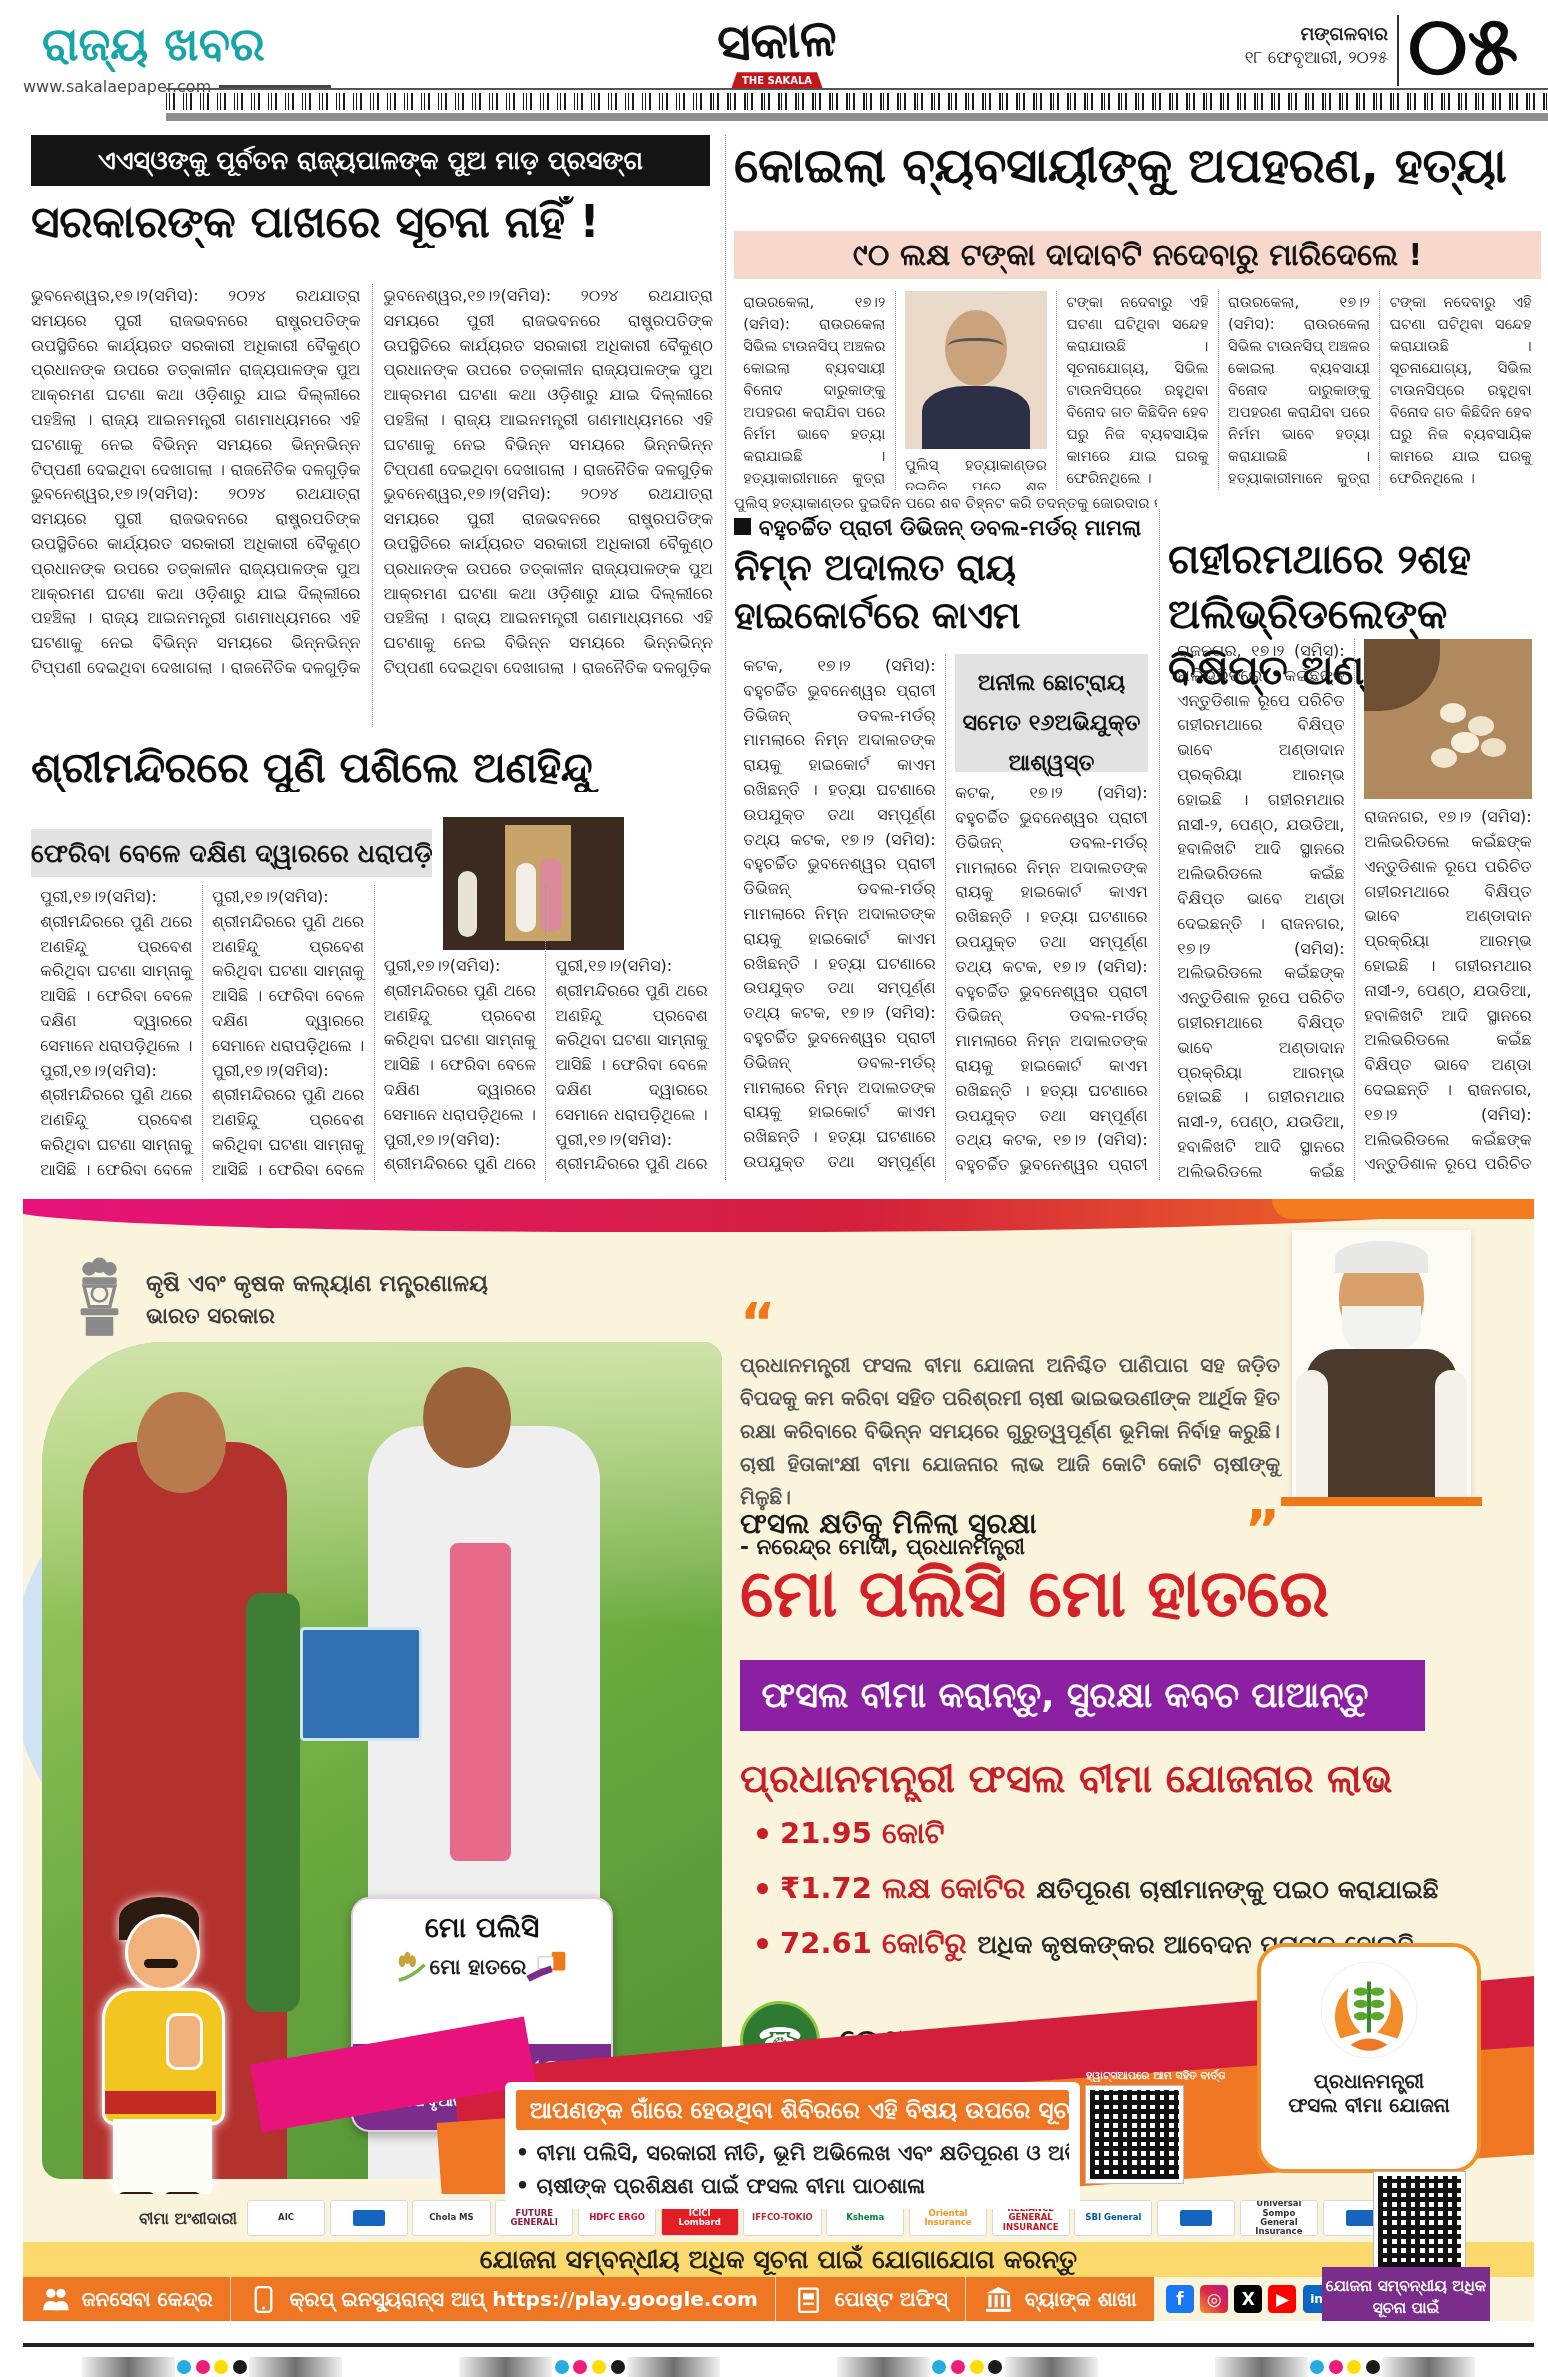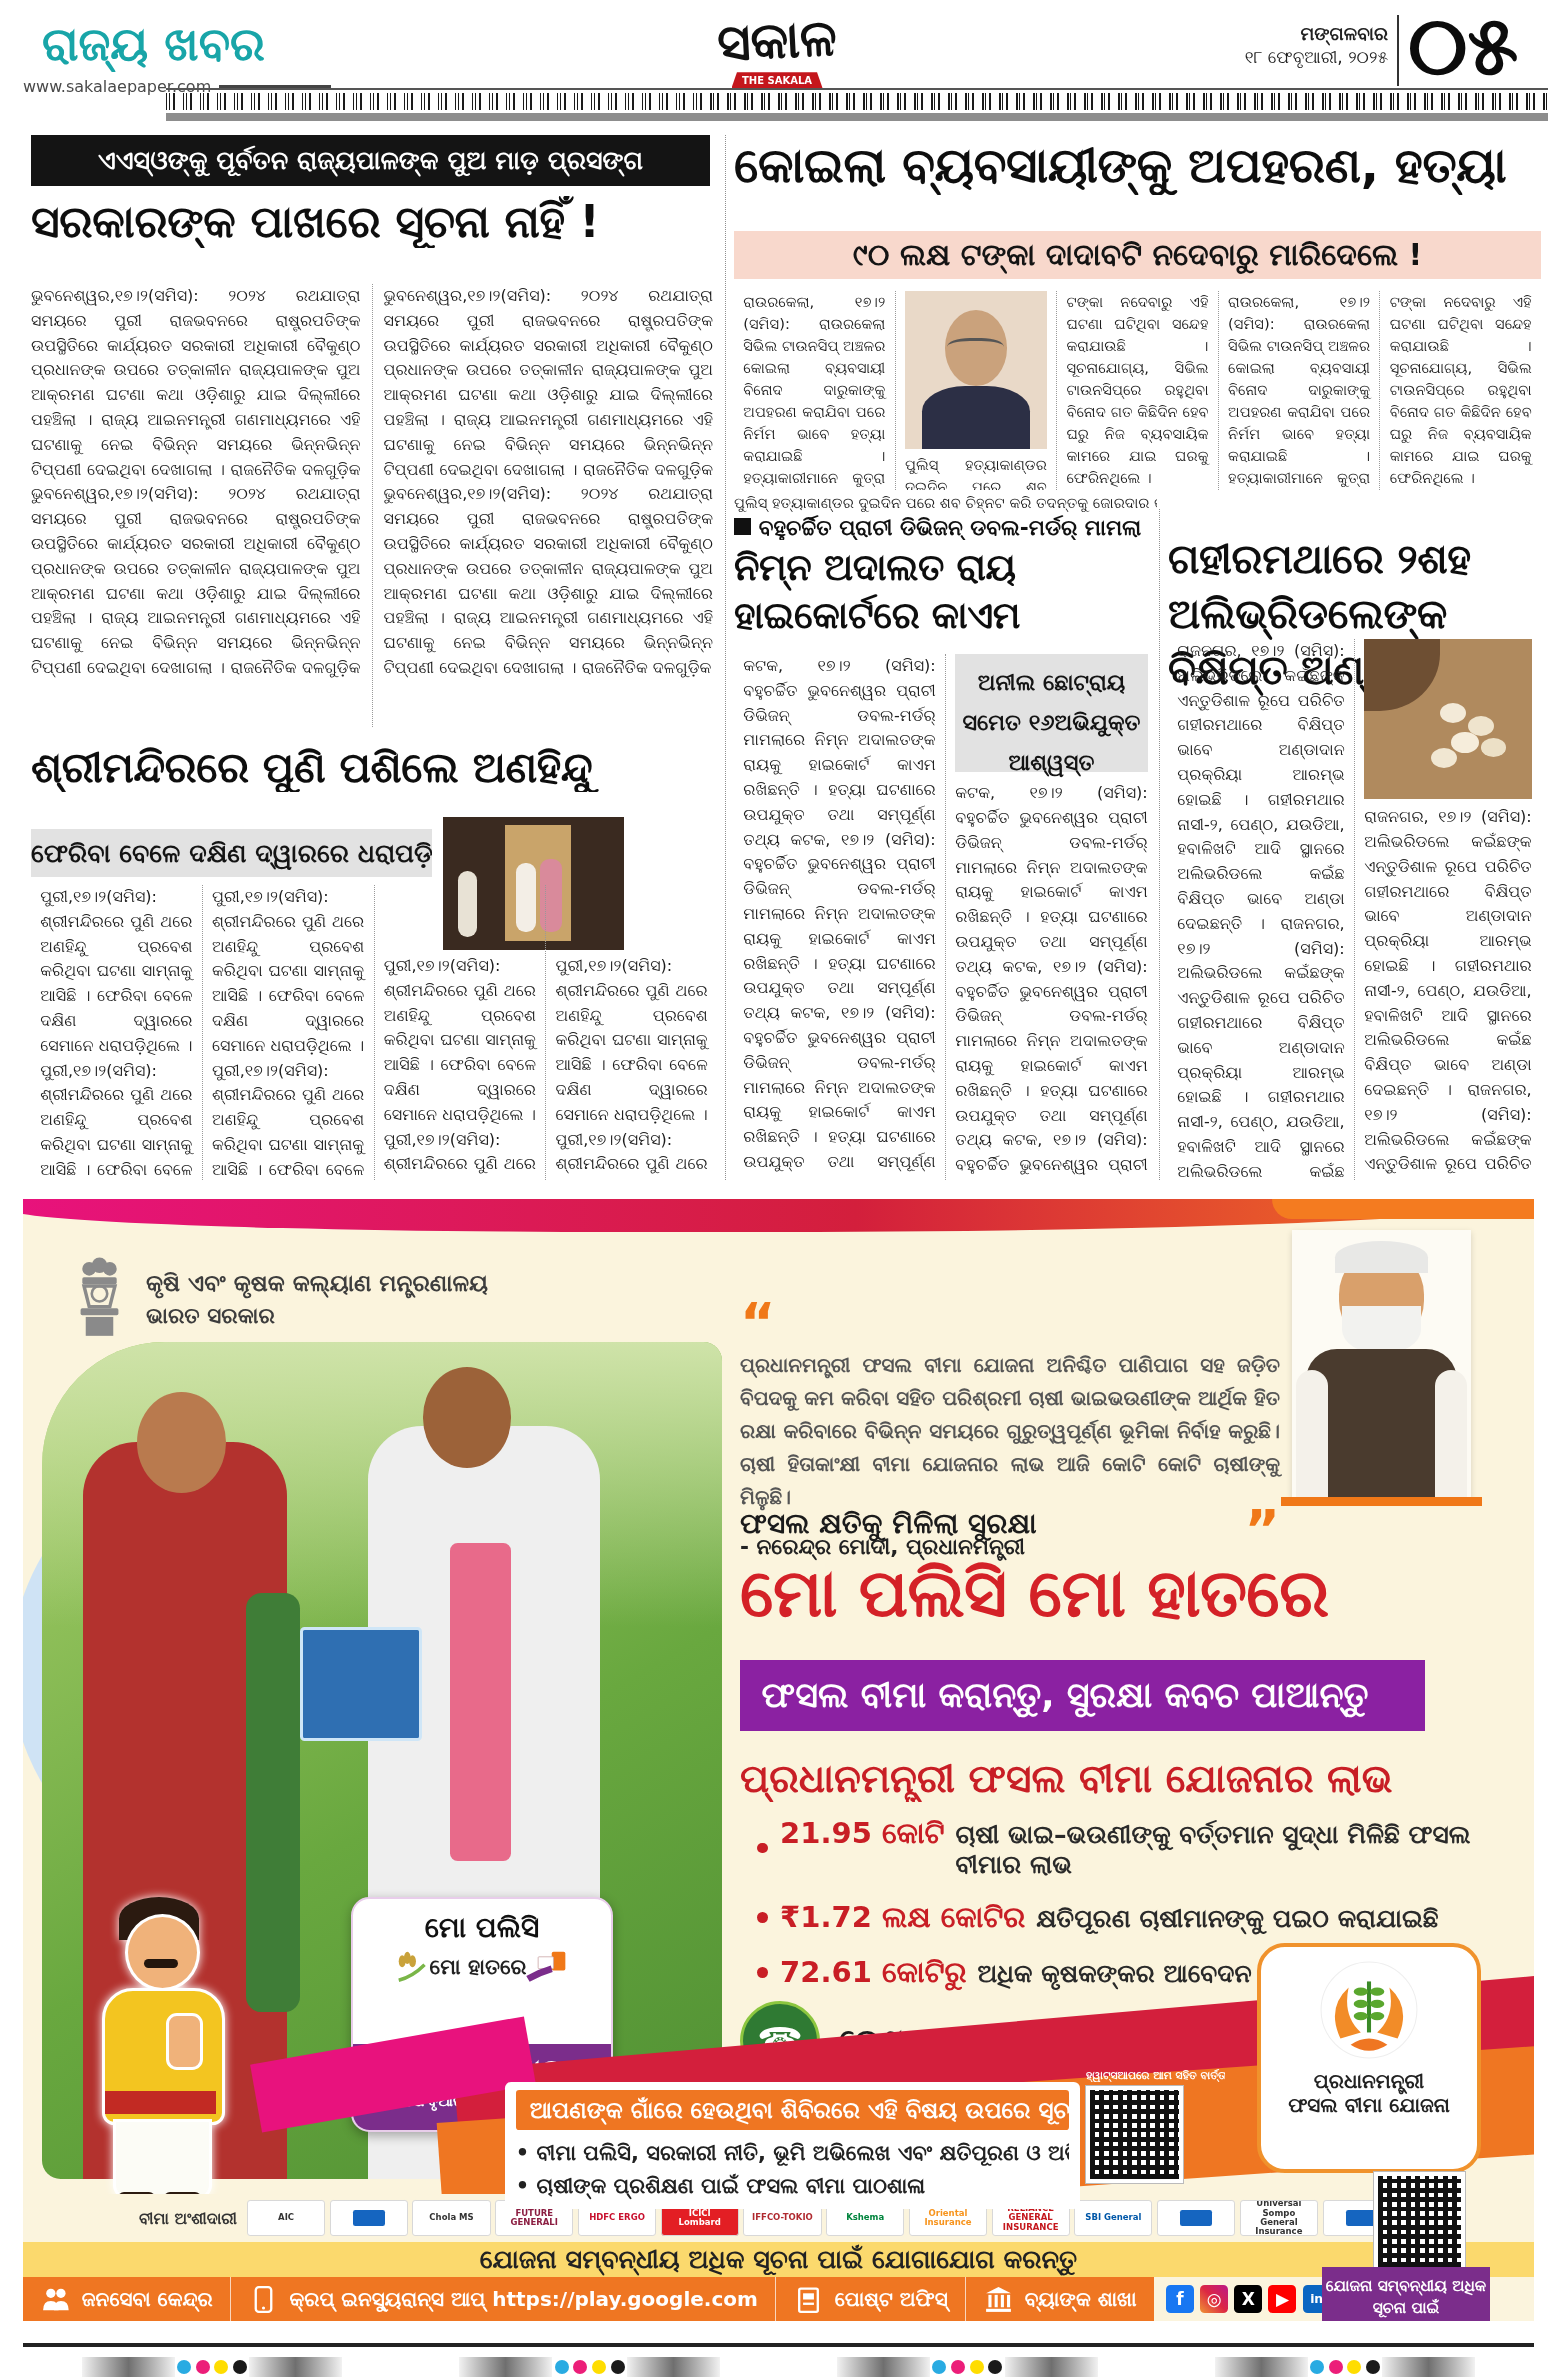--- a/index.html
+++ b/index.html
@@ -256,21 +256,20 @@
 
     <div class="abs tag-black nowrap" style="left:717px;top:308px;width:779px;">ଫସଲ କ୍ଷତିକୁ ମିଳିଲା ସୁରକ୍ଷା</div>
     <div class="abs purple-banner nowrap" style="left:717px;top:461px;width:663px;height:71px;">ଫସଲ ବୀମା କରାନ୍ତୁ, ସୁରକ୍ଷା କବଚ ପାଆନ୍ତୁ</div>
     <div class="abs tag-red nowrap" style="left:717px;top:356px;width:779px;">ମୋ ପଲିସି ମୋ ହାତରେ</div>
     <div class="abs ben-title nowrap" style="left:717px;top:557px;width:779px;">ପ୍ରଧାନମନ୍ତ୍ରୀ ଫସଲ ବୀମା ଯୋଜନାର ଲାଭ</div>
 
     <div class="abs" style="left:734px;top:617px;width:779px;">
       <div class="ben-row">
         <span class="ben-dot"></span>
         <span class="ben-num">21.95 କୋଟି</span>
-        <span class="ben-txt">ଚାଷୀ ଭାଇ–ଭଉଣୀଙ୍କୁ ବର୍ତ୍ତମାନ ସୁଦ୍ଧା ମିଳିଛି ଫସଲ ବୀମାର ଲାଭ</span>
       </div>
       <div class="ben-row">
         <span class="ben-dot"></span>
         <span class="ben-num">₹1.72 ଲକ୍ଷ କୋଟିର</span>
         <span class="ben-txt">କ୍ଷତିପୂରଣ ଚାଷୀମାନଙ୍କୁ ପଇଠ କରାଯାଇଛି</span>
       </div>
       <div class="ben-row">
         <span class="ben-dot"></span>
         <span class="ben-num">72.61 କୋଟିରୁ</span>
         <span class="ben-txt">ଅଧିକ କୃଷକଙ୍କର ଆବେଦନ ପ୍ରାପ୍ତ ହୋଇଛି</span>

